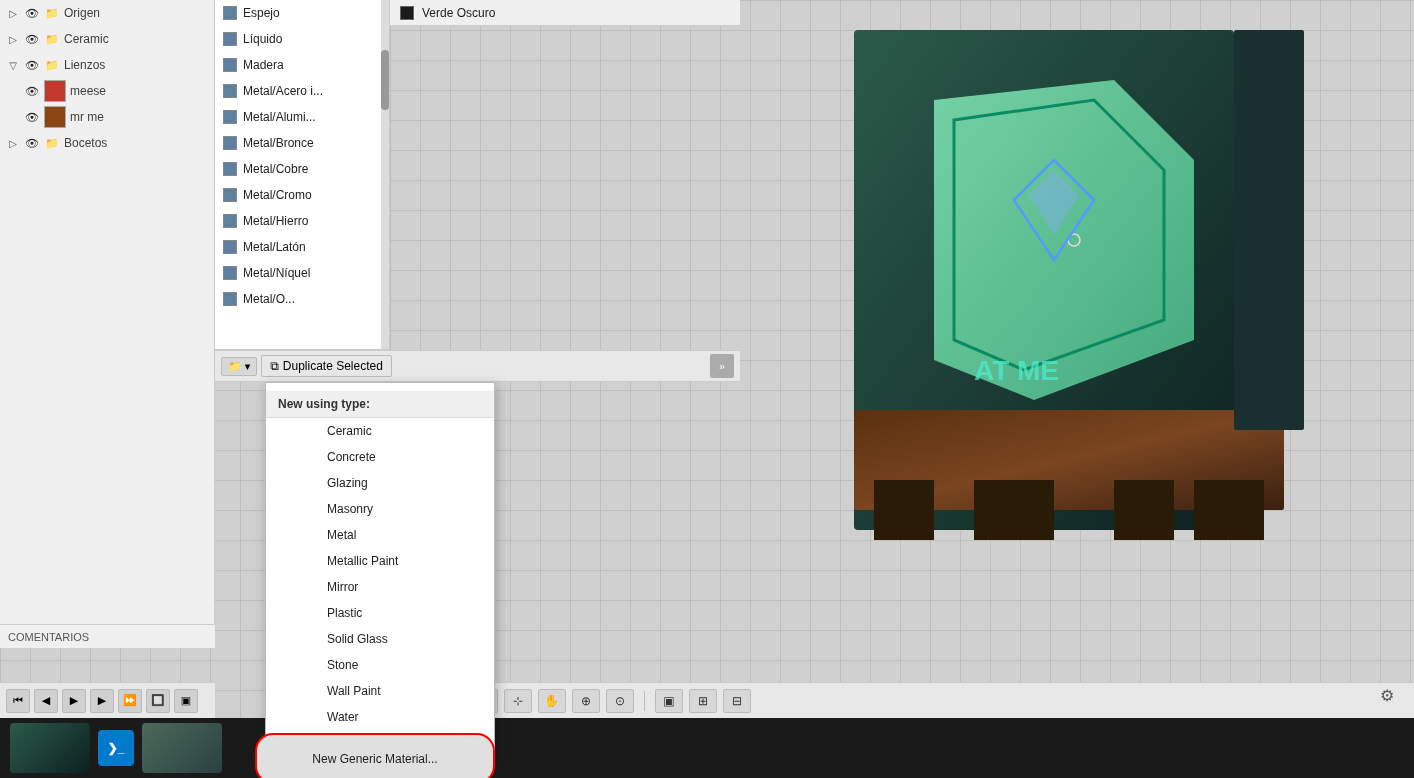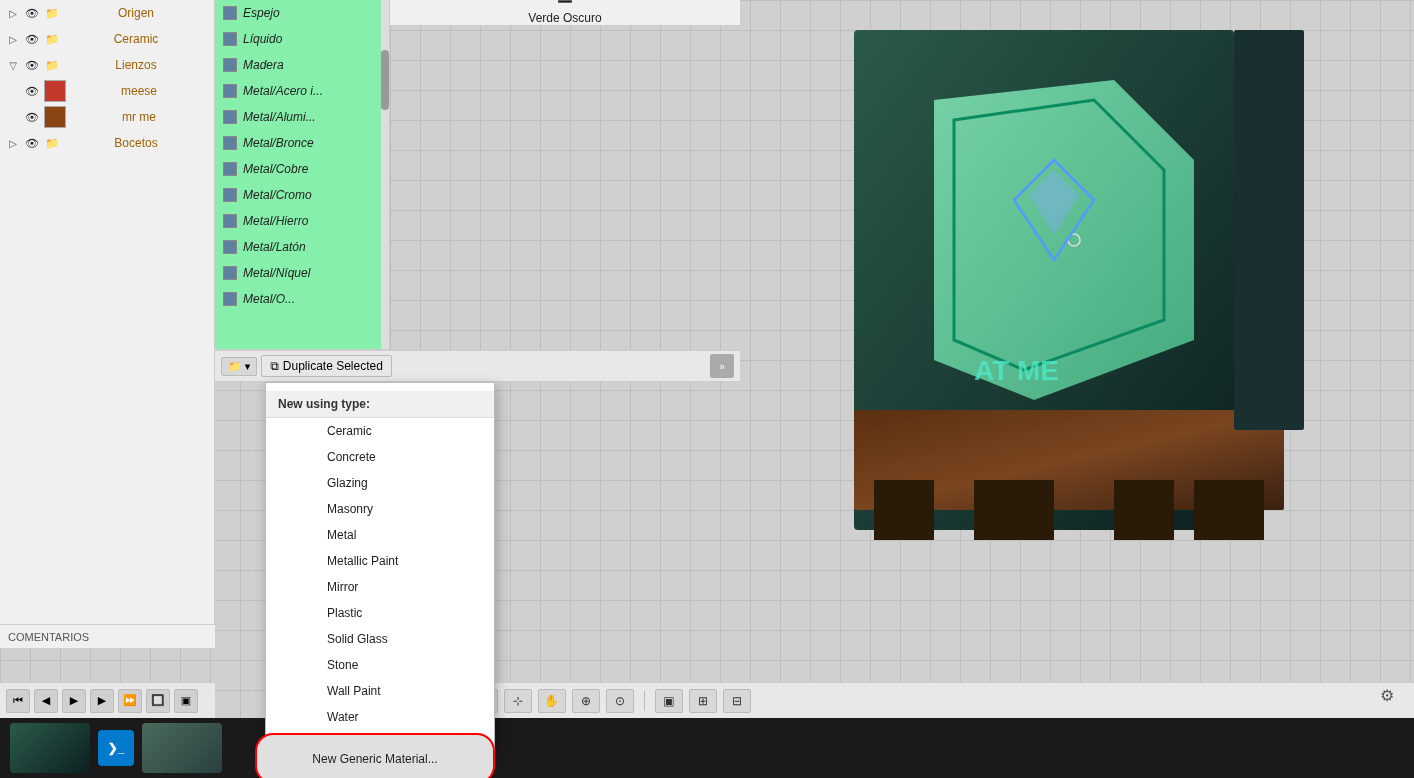--- a/index.html
+++ b/index.html
@@ -58,44 +58,42 @@
       height: 16px;
       display: flex;
       align-items: center;
       justify-content: center;
       font-size: 11px;
     }
 
     .tree-label {
       flex: 1;
       font-size: 12px;
-      color: #a16207;
-      text-align: center;
+      color: #404040;
     }
 
     .thumbnail {
       width: 22px;
       height: 22px;
       border: 1px solid #aaa;
     }
     .thumb-red { background: #c0392b; }
     .thumb-brown { background: #8B4513; }
 
     
     .material-panel {
       position: absolute;
       top: 0;
       left: 215px;
       width: 175px;
       height: 350px;
-      background: #86efac;
+      background: #ffffff;
       border-right: 1px solid #ccc;
       border-bottom: 1px solid #ccc;
       overflow-y: auto;
-      font-style: italic;
     }
 
     .material-item {
       display: flex;
       align-items: center;
       padding: 3px 8px;
       height: 26px;
       gap: 6px;
       cursor: pointer;
       color: #222;
@@ -136,21 +134,20 @@
       top: 0;
       left: 390px;
       width: 350px;
       height: 26px;
       background: #f0f0f0;
       border-bottom: 1px solid #ccc;
       display: flex;
       align-items: center;
       padding: 0 10px;
       gap: 8px;
-      flex-direction: column;
     }
     .verde-color-box {
       width: 14px;
       height: 14px;
       background: #1a1a1a;
       border: 1px solid #666;
     }
     .verde-label {
       font-size: 12px;
       color: #222;

